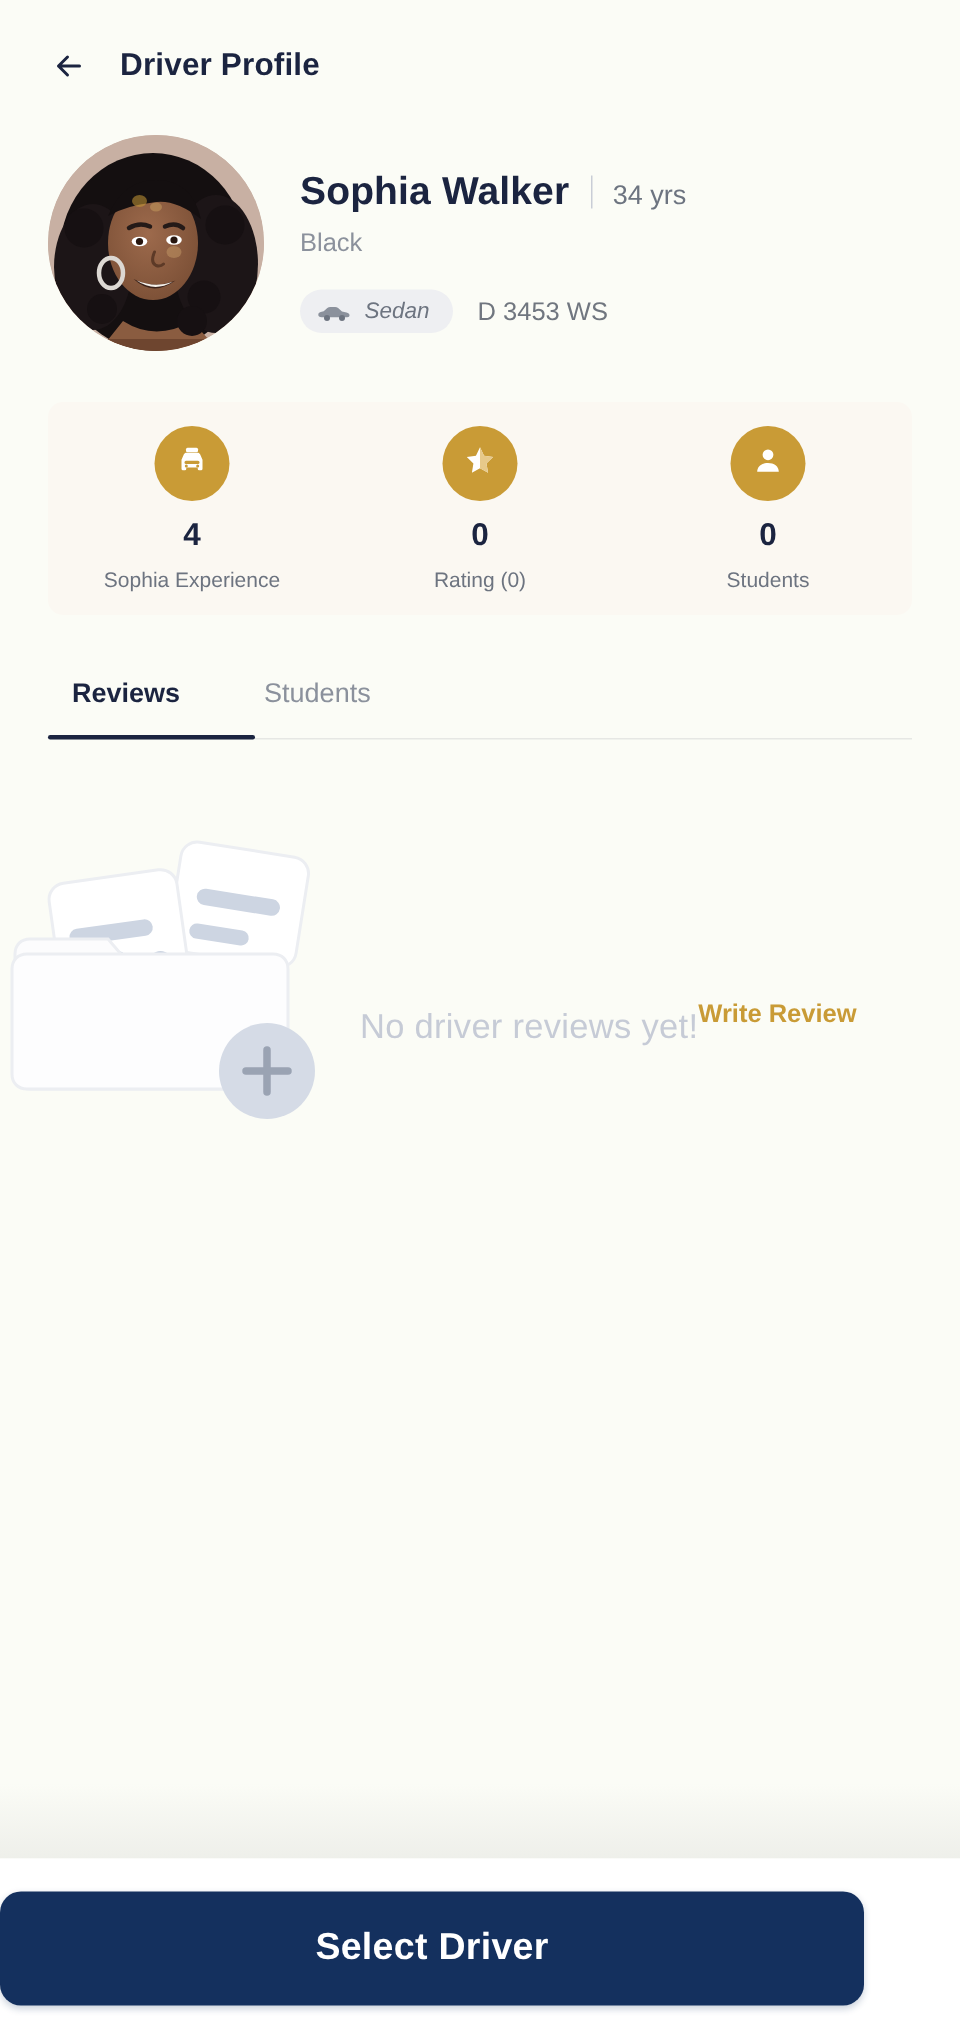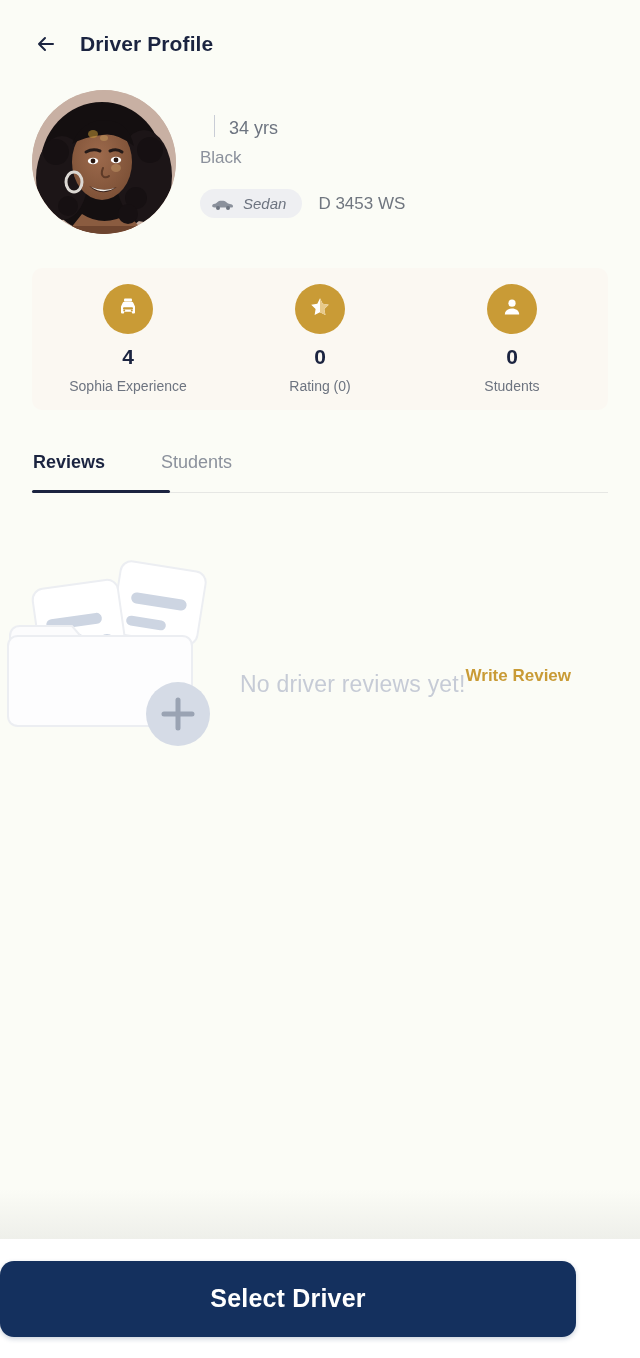--- a/index.html
+++ b/index.html
@@ -92,21 +92,21 @@
     display:flex; align-items:center; justify-content:center;
   }
   .stat-value {
     font-size:21px; font-weight:700; color:#1b2440;
     margin-top:12px; line-height:1;
   }
   .stat-label { font-size:14px; color:#6d7480; margin-top:11px; }
 
   
   .tabs-wrap { margin-top:34px; position:relative; }
-  .tabs { display:flex; padding-left:33px; }
+  .tabs { display:flex; padding-left:48px; }
   .tab {
     font-size:18px; color:#8b919c;
     padding:8px 0 20px 0;
     cursor:pointer;
     position:relative;
   }
   .tab + .tab { margin-left:56px; }
   .tab.active { color:#1b2440; font-weight:600; }
   .tab-rule {
     position:absolute; left:32px; right:32px;
@@ -222,20 +222,21 @@
           <circle cx="96" cy="124" r="10" fill="#161012"></circle>
           <circle cx="36" cy="116" r="10" fill="#161012"></circle>
           <circle cx="24" cy="62" r="13" fill="#161012"></circle>
           <circle cx="118" cy="60" r="13" fill="#161012"></circle>
         </g>
       </svg>
     </div>
 
     <div class="profile-info">
       <div class="name-row">
+        <div class="driver-name">Sophia Walker</div>
         <div class="name-sep"></div>
         <div class="driver-age">34 yrs</div>
       </div>
       <div class="driver-sub">Black</div>
       <div class="vehicle-row">
         <div class="vehicle-chip">
           <span class="chip-icon">
             <svg width="22" height="14" viewBox="0 0 22 14" fill="none">
               <path d="M2.5 10.5h17c1 0 1.5-.5 1.5-1.3 0-1-.8-1.6-2-1.9l-3-.7-2.6-2.2c-.6-.5-1.2-.7-2-.7H8.2c-.8 0-1.4.2-2 .7L3.8 6.5l-2 .5C.7 7.3.2 7.9.2 8.8c0 .9.6 1.7 2.3 1.7z" fill="#8b919c"></path>
               <circle cx="6" cy="11" r="2" fill="#6d7480"></circle>

